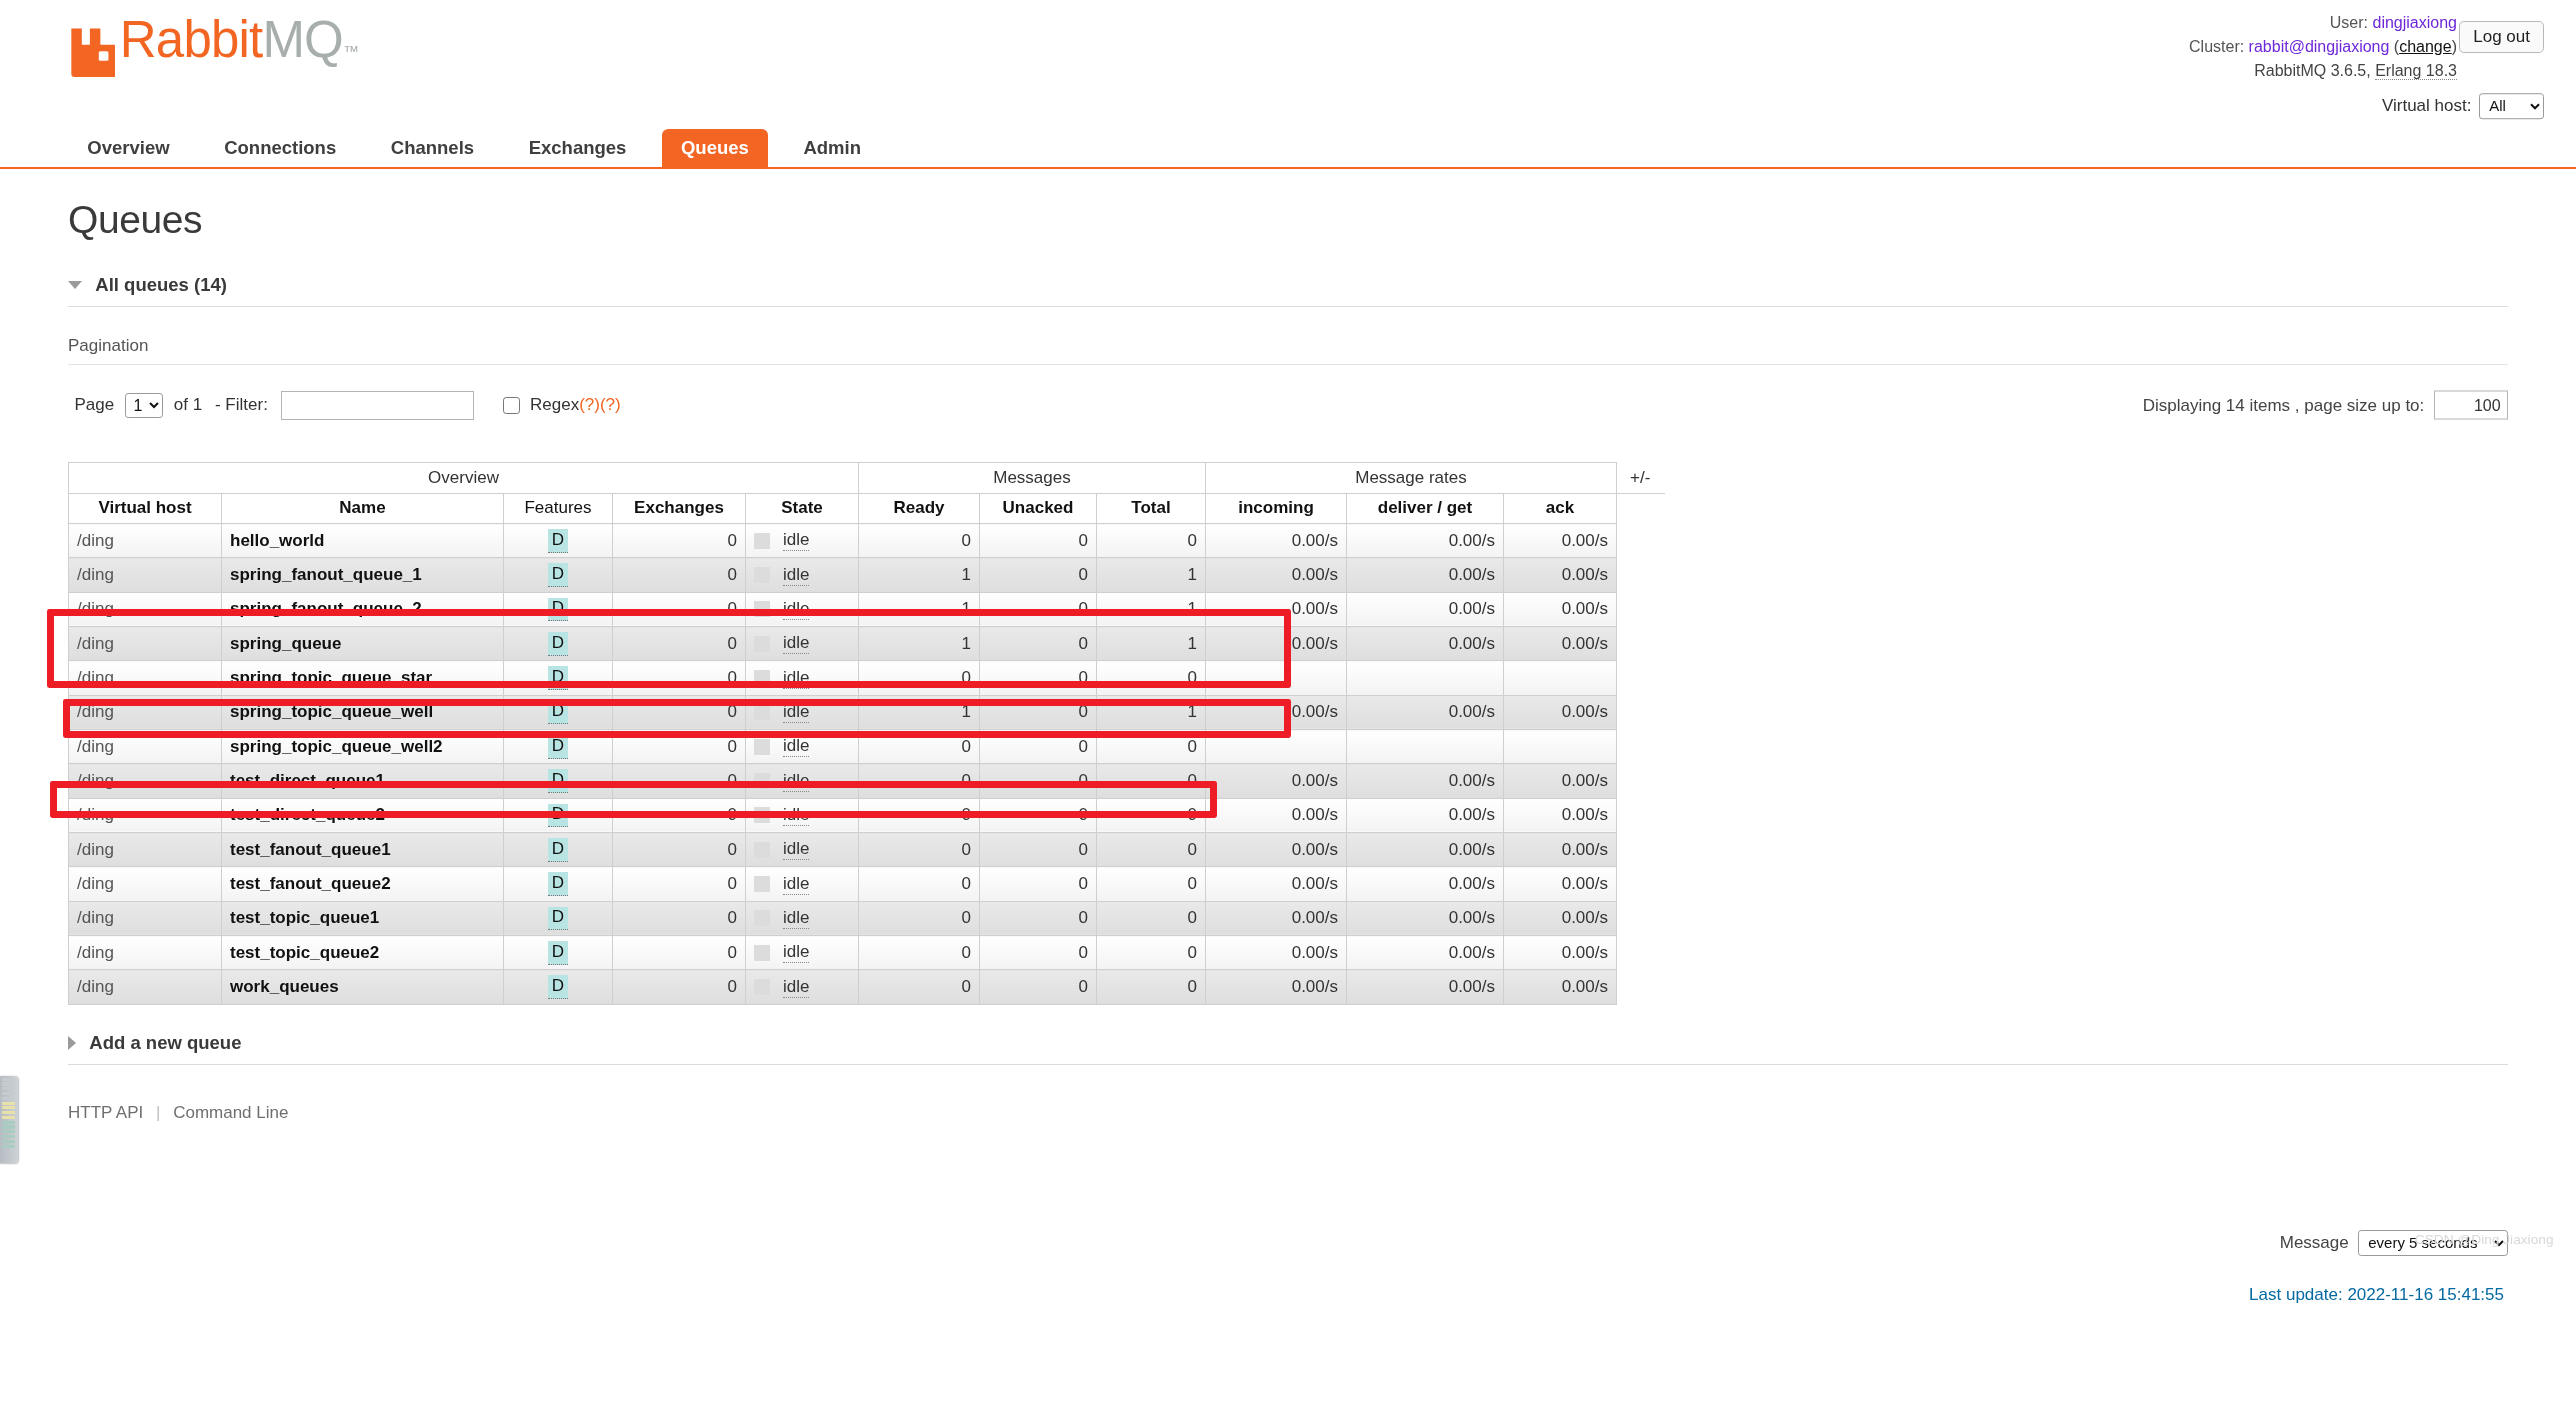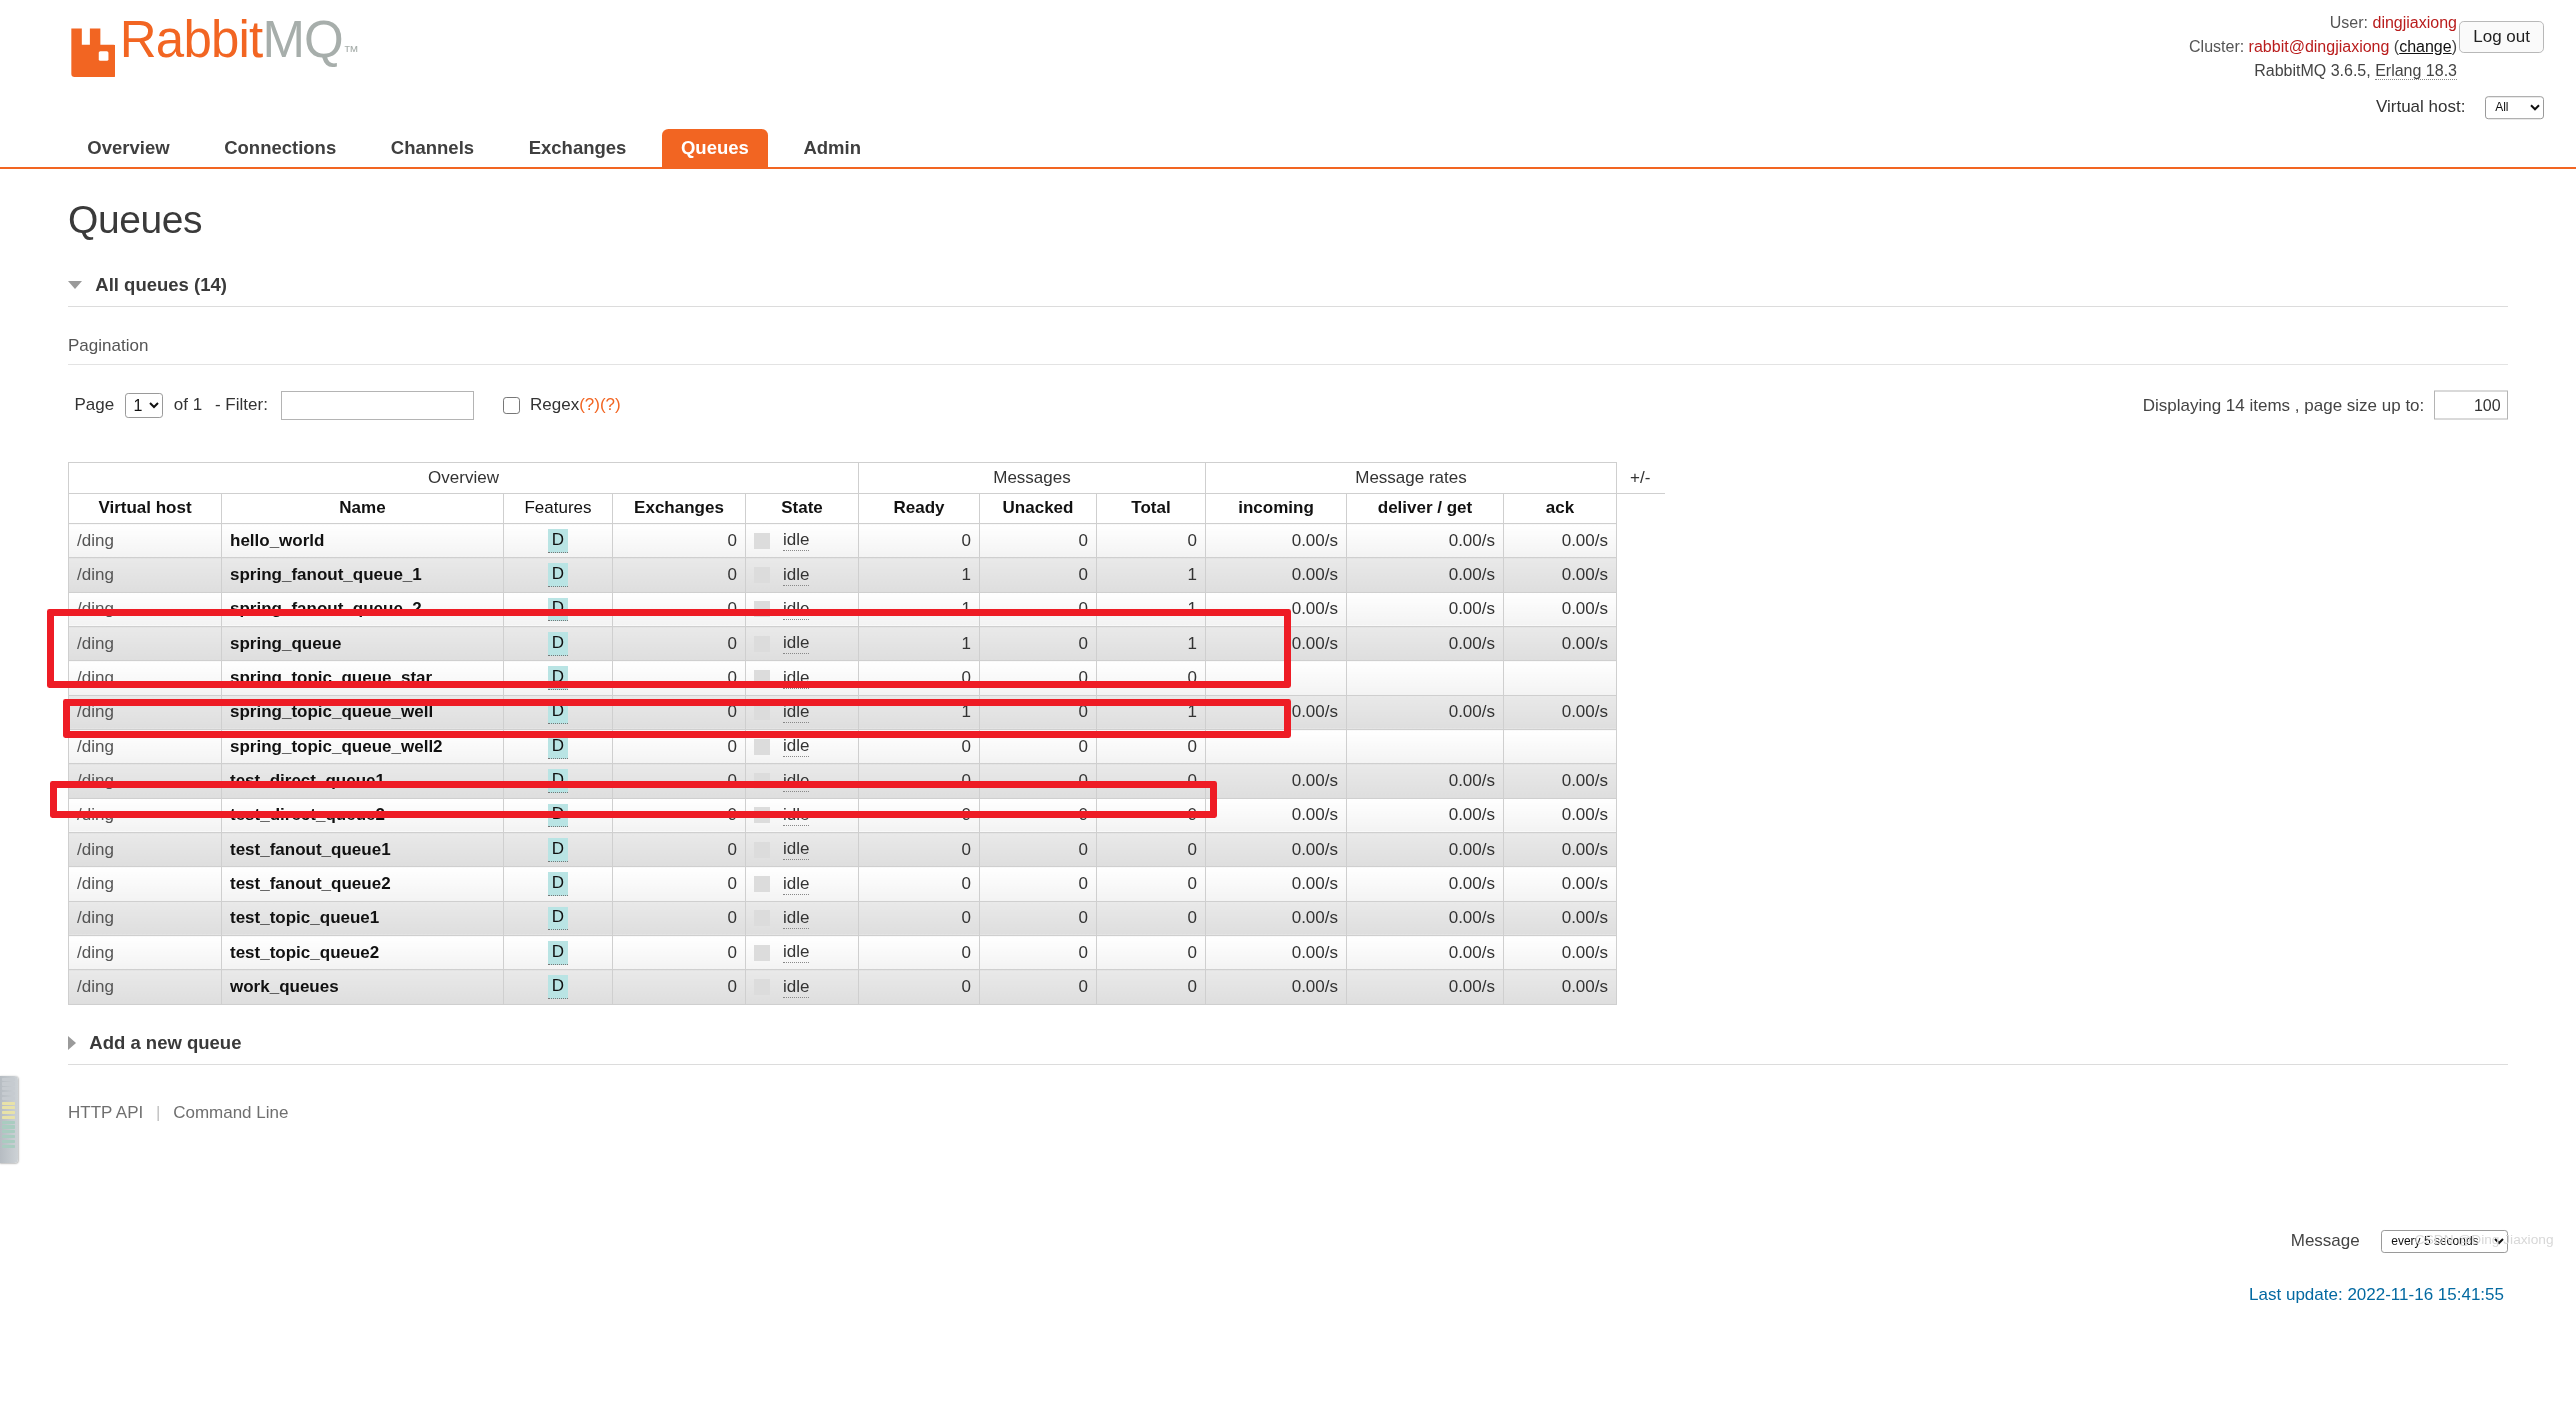--- a/index.html
+++ b/index.html
@@ -42,21 +42,21 @@
 
   #user-info {
     position: absolute;
     right: 119px; top: 11.3px;
     text-align: right;
     font-size: 16px;
     line-height: 24px;
     color: #444;
   }
   #user-info .k { color: #555; }
-  #user-info .v { color: #b91c1c; }
+  #user-info .v { color: #6d28d9; }
   #user-info a.link { color: #111; text-decoration: underline; }
   #user-info .dotted { border-bottom: 1.6px dotted #888; }
   #logout-btn {
     position: absolute;
     right: 32px; top: 21px;
     padding: 4.8px 13px;
     font-size: 17px;
     font-family: "Liberation Sans", sans-serif;
     background: #fafafa;
     border: 0.8px solid #b8b8b8;
@@ -68,27 +68,26 @@
   #vhost-box {
     position: absolute;
     right: 32px; top: 119px;
     display: flex; align-items: center;
     font-size: 17px; color: #333;
     transform: translateY(-100%);
   }
   #vhost-box .lbl { margin-right: 8px; }
   select.ui-select {
     font-family: "Liberation Sans", sans-serif;
-    font-size: 12px;
+    font-size: 15px;
     padding: 2.4px 4.8px;
     border: 0.8px solid #9a9a9a;
     border-radius: 3.2px;
     background: #fff;
     color: #111;
-    margin-left: 12px;
   }
 
   
   #navbar {
     position: relative;
     height: 47px;
     padding-left: 68px;
     border-bottom: 2.4px solid #f26522;
   }
   #navbar ul { list-style: none; margin: 0; padding: 0; display: flex; align-items: flex-end; height: 47px; }

